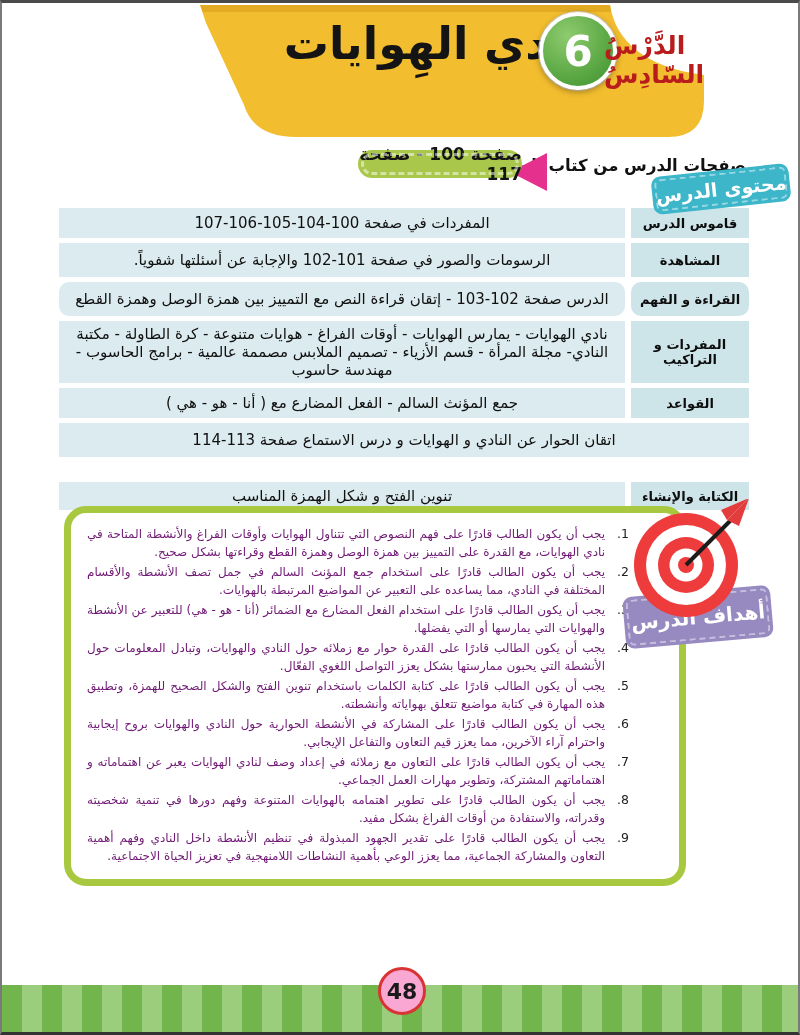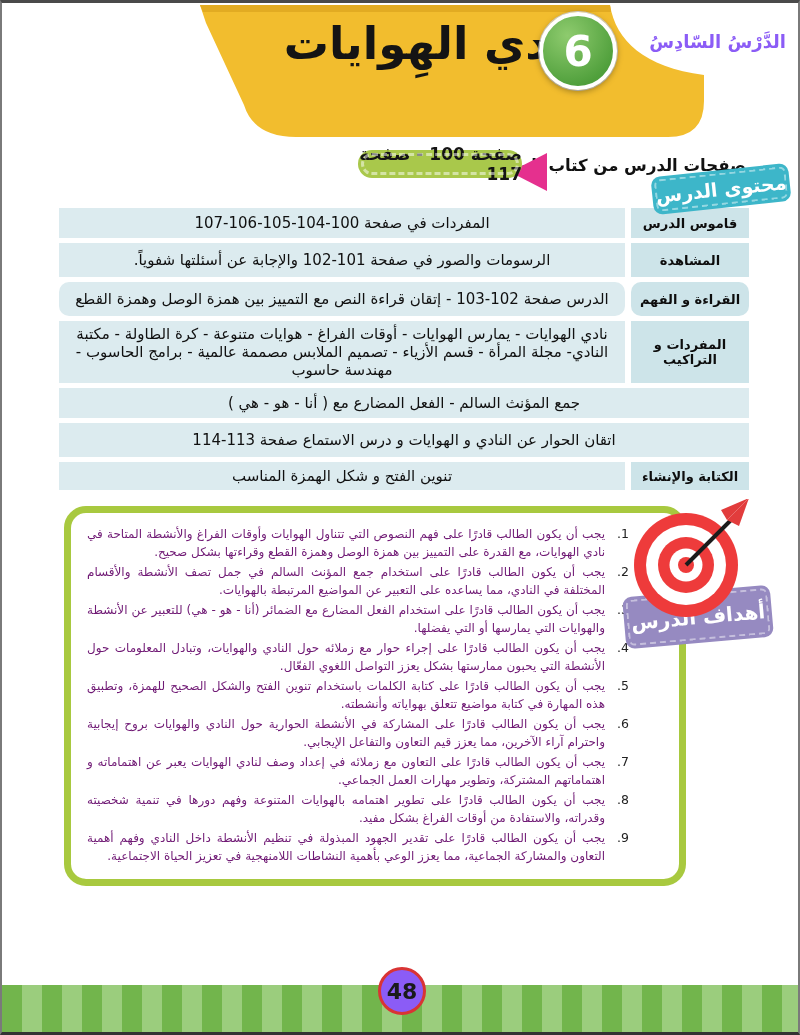--- a/index.html
+++ b/index.html
@@ -8,22 +8,22 @@
         border-bottom:3px solid #333;overflow:hidden;}
   
   .banner{position:absolute;left:190px;top:0px;width:512px;height:134px;}
   .banner svg{position:absolute;inset:0;}
   .banner h1{position:absolute;left:40px;right:70px;top:14px;margin:0;text-align:center;
              font-size:45px;font-weight:bold;color:#141414;letter-spacing:-1px;}
   .lesson-badge{position:absolute;left:537px;top:9px;width:70px;height:70px;border-radius:50%;
                 background:radial-gradient(circle at 35% 28%,#8ecb6e,#4f9f3b 75%);
                 border:4px solid #fff;box-shadow:0 2px 6px rgba(0,0,0,.35),0 0 0 1px #d9d9d9;
                 color:#fff;font-size:42px;font-weight:bold;display:flex;align-items:center;justify-content:center;}
-  .lesson-label{position:absolute;right:12px;top:28px;width:182px;text-align:right;
-                font-size:18px;font-weight:bold;color:#8b5cf6;}
+  .lesson-label{position:absolute;right:12px;top:28px;width:182px;text-align:left;
+                font-size:25px;font-weight:bold;color:#b91c1c;}
   
   .pages-caption{position:absolute;right:52px;top:153px;font-size:16.5px;font-weight:bold;color:#111;}
   .pages-arrow{position:absolute;left:508px;top:150px;width:0;height:0;
                border-top:19px solid transparent;border-bottom:19px solid transparent;
                border-right:37px solid #e5308e;}
   .pages-pill{position:absolute;left:356px;top:147px;width:164px;height:28px;background:#a9c84b;
               border-radius:15px;display:flex;align-items:center;justify-content:center;
               font-size:17px;font-weight:bold;color:#141414;}
   .pages-pill::after{content:"";position:absolute;inset:3px;border:3px dashed rgba(255,255,255,.5);
                      border-radius:11px;pointer-events:none;}
@@ -42,41 +42,41 @@
   .t-label{position:relative;flex:0 0 118px;background:#cde4e9;display:flex;align-items:center;
            justify-content:center;font-size:13px;font-weight:bold;color:#0d0d0d;text-align:center;}
   .t-content{flex:1;background:#dcebef;display:flex;align-items:center;justify-content:center;
              font-size:15px;color:#101010;text-align:center;padding:4px 14px;box-sizing:border-box;}
   .t-row:nth-child(1) .t-label,.t-row:nth-child(1) .t-content{min-height:30px;}
   .t-row:nth-child(2) .t-label,.t-row:nth-child(2) .t-content{min-height:34px;}
   .t-row:nth-child(3) .t-label,.t-row:nth-child(3) .t-content{min-height:34px;border-radius:10px;}
   .t-row:nth-child(4) .t-label,.t-row:nth-child(4) .t-content{min-height:56px;}
   .t-row:nth-child(5) .t-label,.t-row:nth-child(5) .t-content{min-height:30px;}
   .t-row:nth-child(6) .t-label,.t-row:nth-child(6) .t-content{min-height:34px;}
-  .t-row:nth-child(7) .t-label,.t-row:nth-child(7) .t-content{min-height:28px;}
+  .t-row:nth-child(7) .t-label,.t-row:nth-child(7) .t-content{min-height:28px;margin-top:20px;}
   .headset{position:absolute;left:-14px;top:50%;transform:translateY(-50%);width:31px;height:31px;
            background:#ef8018;border-radius:7px;display:flex;align-items:center;justify-content:center;}
   .headset svg{width:22px;height:22px;}
   .t-label .t-label-text{padding:0 6px;}
   .t-row:nth-child(6) .t-label-text{padding-left:20px;}
   
   .objectives-box{position:absolute;left:62px;top:503px;width:622px;height:380px;box-sizing:border-box;
                   border:7px solid #a8c93f;border-radius:22px;background:#fff;direction:rtl;
                   padding:12px 44px 8px 16px;overflow:hidden;}
   .objectives-box::before{content:"";position:absolute;inset:-7px;border:7px dashed #cfe189;
                           border-radius:22px;pointer-events:none;}
   .obj-item{display:flex;direction:rtl;column-gap:6px;margin-bottom:2px;}
   .obj-num{flex:0 0 24px;text-align:center;font-size:12.5px;color:#222;line-height:1.5;}
   .obj-text{flex:1;font-size:12px;line-height:1.5;text-align:justify;color:#701a75;}
   .target-icon{position:absolute;left:626px;top:496px;width:126px;height:126px;z-index:8;}
   
   .footer-stripes{position:absolute;left:0;right:0;bottom:0;height:47px;
                   background:repeating-linear-gradient(90deg,#72b54c 0 20px,#9bcd7d 20px 40px);}
   .page-circle{position:absolute;left:376px;top:964px;width:48px;height:48px;border-radius:50%;
-               background:#8b5cf6;border:3px solid #d93434;box-sizing:border-box;z-index:3;
+               background:#f9a8d4;border:3px solid #d93434;box-sizing:border-box;z-index:3;
                display:flex;align-items:center;justify-content:center;
                font-size:22px;font-weight:bold;color:#1a1a1a;}
 </style>
 </head>
 <body>
 
 <div class="page">
 
   <div class="banner">
     <svg viewBox="0 0 512 134">
@@ -116,20 +116,23 @@
         </div>
         <div class="t-content">الدرس صفحة 102‏-‏103 - إتقان قراءة النص مع التمييز بين همزة الوصل وهمزة القطع</div>
       </div>
       <div class="t-row">
         <div class="t-label">
           <span class="t-label-text">المفردات و التراكيب</span>
         </div>
         <div class="t-content">نادي الهوايات - يمارس الهوايات - أوقات الفراغ - هوايات متنوعة - كرة الطاولة - مكتبة النادي- مجلة المرأة - قسم الأزياء - تصميم الملابس مصممة عالمية - برامج الحاسوب - مهندسة حاسوب</div>
       </div>
       <div class="t-row">
+        <div class="t-label">
+          <span class="t-label-text">القواعد</span>
+        </div>
         <div class="t-content">جمع المؤنث السالم - الفعل المضارع مع ( أنا - هو - هي )</div>
       </div>
       <div class="t-row">
         <div class="t-content">اتقان الحوار عن النادي و الهوايات و درس الاستماع صفحة 113‏-‏114</div>
       </div>
       <div class="t-row">
         <div class="t-label">
           <span class="t-label-text">الكتابة والإنشاء</span>
         </div>
         <div class="t-content">تنوين الفتح و شكل الهمزة المناسب</div>
@@ -145,21 +148,21 @@
         <div class="obj-item">
           <span class="obj-num">2.</span>
           <span class="obj-text">يجب أن يكون الطالب قادرًا على استخدام جمع المؤنث السالم في جمل تصف الأنشطة والأقسام المختلفة في النادي، مما يساعده على التعبير عن المواضيع المرتبطة بالهوايات.</span>
         </div>
         <div class="obj-item">
           <span class="obj-num">3.</span>
           <span class="obj-text">يجب أن يكون الطالب قادرًا على استخدام الفعل المضارع مع الضمائر (أنا - هو - هي) للتعبير عن الأنشطة والهوايات التي يمارسها أو التي يفضلها.</span>
         </div>
         <div class="obj-item">
           <span class="obj-num">4.</span>
-          <span class="obj-text">يجب أن يكون الطالب قادرًا على إجراء حوار مع زملائه حول النادي والهوايات، وتبادل المعلومات حول الأنشطة التي يحبون ممارستها بشكل يعزز التواصل اللغوي الفعّال.</span>
+          <span class="obj-text">يجب أن يكون الطالب قادرًا على القدرة حوار مع زملائه حول النادي والهوايات، وتبادل المعلومات حول الأنشطة التي يحبون ممارستها بشكل يعزز التواصل اللغوي الفعّال.</span>
         </div>
         <div class="obj-item">
           <span class="obj-num">5.</span>
           <span class="obj-text">يجب أن يكون الطالب قادرًا على كتابة الكلمات باستخدام تنوين الفتح والشكل الصحيح للهمزة، وتطبيق هذه المهارة في كتابة مواضيع تتعلق بهواياته وأنشطته.</span>
         </div>
         <div class="obj-item">
           <span class="obj-num">6.</span>
           <span class="obj-text">يجب أن يكون الطالب قادرًا على المشاركة في الأنشطة الحوارية حول النادي والهوايات بروح إيجابية واحترام آراء الآخرين، مما يعزز قيم التعاون والتفاعل الإيجابي.</span>
         </div>
         <div class="obj-item">

